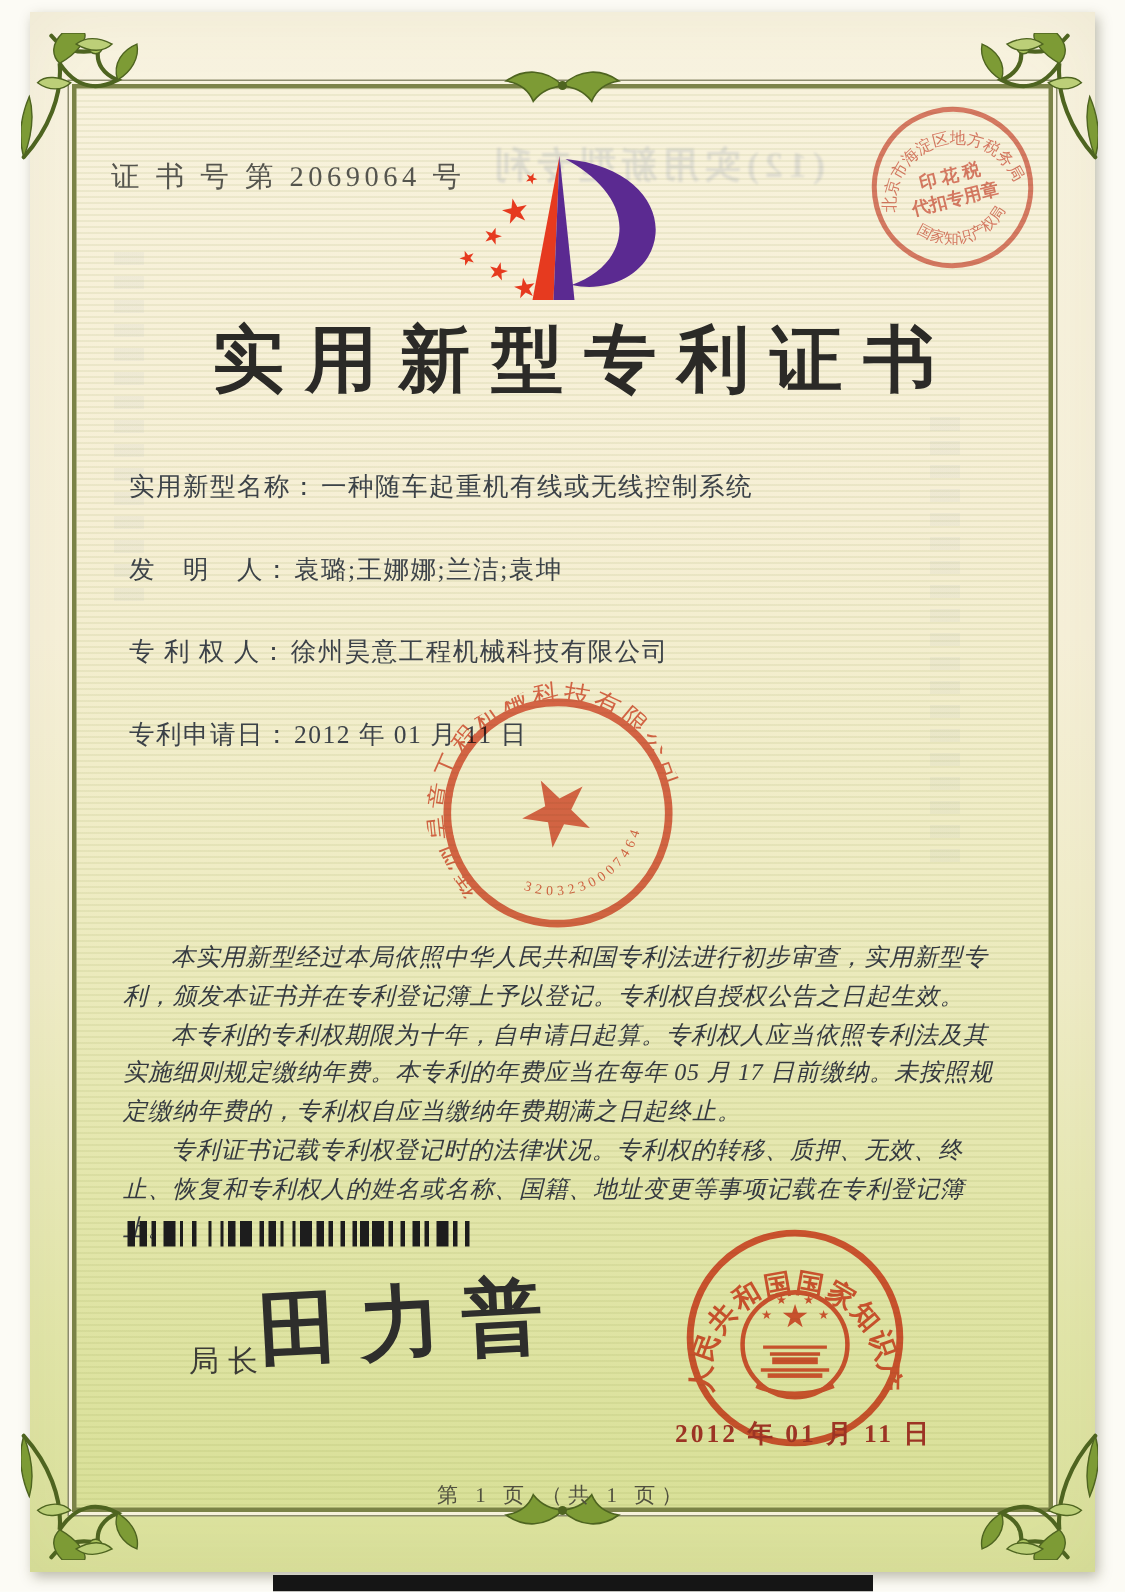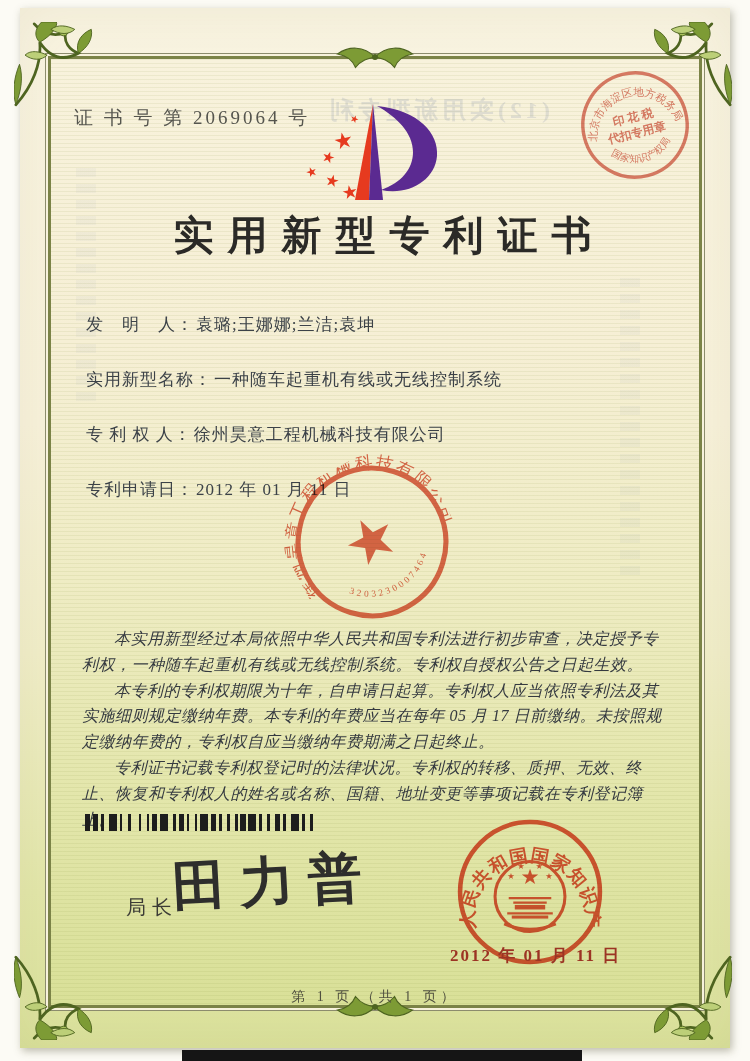--- a/index.html
+++ b/index.html
@@ -25,21 +25,21 @@
   .cert-no{position:absolute;left:54px;top:97px;font-size:19px;letter-spacing:3px;color:#55554e;}
   .showthrough{position:absolute;left:288px;top:86px;width:260px;text-align:center;
        transform:scaleX(-1);font-size:24px;font-weight:bold;color:rgba(95,115,155,.16);
        filter:blur(.6px);letter-spacing:4px;}
   .ghost-col{position:absolute;width:20px;opacity:.55;
        background:repeating-linear-gradient(180deg, rgba(110,130,170,.10) 0 9px, rgba(0,0,0,0) 9px 16px);}
   .ghost-l{left:56px;top:160px;height:240px;}
   .ghost-r{left:600px;top:270px;height:300px;}
   .logo{position:absolute;left:275px;top:92px;width:160px;height:108px;}
   .page-title{position:absolute;left:0;top:200px;width:100%;text-align:center;
-       font-size:40px;font-weight:bold;color:#2b2a27;letter-spacing:14px;padding-left:29px;box-sizing:border-box;}
+       font-size:48px;font-weight:bold;color:#2b2a27;letter-spacing:14px;padding-left:29px;box-sizing:border-box;}
   .fields{position:absolute;left:66px;top:308px;}
   .field{margin-bottom:37px;font-size:17px;line-height:18px;color:#3c4248;letter-spacing:1px;}
   .field .lbl{margin-right:2px;}
   .paragraphs{position:absolute;left:62px;top:618px;width:588px;}
   .paragraphs p{margin:0;font-size:16px;line-height:25.8px;color:#353a40;
        text-indent:2em;font-style:italic;letter-spacing:.5px;}
   .barcode{position:absolute;left:65px;top:806px;width:228px;height:17px;display:flex;align-items:stretch;}
   .barcode div{background:#1d1d1d;height:100%;}
   .sig-label{position:absolute;left:106px;top:886px;font-size:20px;letter-spacing:6px;color:#3c3c36;text-align:right;}
   .sig-name{position:absolute;left:152px;top:838px;font-size:54px;font-weight:bold;color:#2e2e2c;
@@ -120,24 +120,24 @@
     <text x="18" y="76" font-size="13" fill="#e63a1f" text-anchor="middle" transform="rotate(-20 18 76)">★</text>
     <text x="36" y="86" font-size="16" fill="#e63a1f" text-anchor="middle" transform="rotate(14 36 86)">★</text>
     <text x="56" y="98" font-size="18" fill="#e63a1f" text-anchor="middle" transform="rotate(-10 56 98)">★</text>
     <text x="58" y="22" font-size="10" fill="#e63a1f" text-anchor="middle" transform="rotate(24 58 22)">★</text>
   </svg>
 
   <div class="page-title">实用新型专利证书</div>
 
   <div class="fields">
     <div class="field">
+      <span class="lbl">实用新型名称：</span><span class="val">一种随车起重机有线或无线控制系统</span>
+    </div>
+    <div class="field">
       <span class="lbl">发　明　人：</span><span class="val">袁璐;王娜娜;兰洁;袁坤</span>
-    </div>
-    <div class="field">
-      <span class="lbl">实用新型名称：</span><span class="val">一种随车起重机有线或无线控制系统</span>
     </div>
     <div class="field">
       <span class="lbl">专 利 权 人：</span><span class="val">徐州昊意工程机械科技有限公司</span>
     </div>
     <div class="field">
       <span class="lbl">专利申请日：</span><span class="val">2012 年 01 月 11 日</span>
     </div>
   </div>
 
   <svg class="company-seal" viewBox="0 0 160 160">
@@ -149,21 +149,21 @@
     <text font-size="17" fill="#d94b30" letter-spacing="2">
       <textPath href="#compNamePath" startOffset="50%" text-anchor="middle">徐州昊意工程机械科技有限公司</textPath>
     </text>
     <text x="80" y="98" font-size="58" fill="#d94b30" text-anchor="middle">★</text>
     <text font-size="9" fill="#d94b30" letter-spacing="3">
       <textPath href="#compSerialPath" startOffset="50%" text-anchor="middle">3203230007464</textPath>
     </text>
   </svg>
 
   <div class="paragraphs">
-    <p>本实用新型经过本局依照中华人民共和国专利法进行初步审查，决定授予专利权，一种随车起重机有线或无线控制系统。专利权自授权公告之日起生效。</p>
+    <p>本实用新型经过本局依照中华人民共和国专利法进行初步审查，实用新型专利，颁发本证书并在专利登记簿上予以登记。专利权自授权公告之日起生效。</p>
     <p>本专利的专利权期限为十年，自申请日起算。专利权人应当依照专利法及其实施细则规定缴纳年费。本专利的年费应当在每年 05 月 17 日前缴纳。未按照规定缴纳年费的，专利权自应当缴纳年费期满之日起终止。</p>
     <p>专利证书记载专利权登记时的法律状况。专利权的转移、质押、无效、终止、恢复和专利权人的姓名或名称、国籍、地址变更等事项记载在专利登记簿上。</p>
   </div>
 
   <div class="barcode" id="barcode">
       <div style="width: 5.36471px;"></div>
       <div style="width: 2.68235px; background: transparent;"></div>
       <div style="width: 5.36471px;"></div>
       <div style="width: 2.68235px; background: transparent;"></div>
       <div style="width: 2.68235px;"></div>

